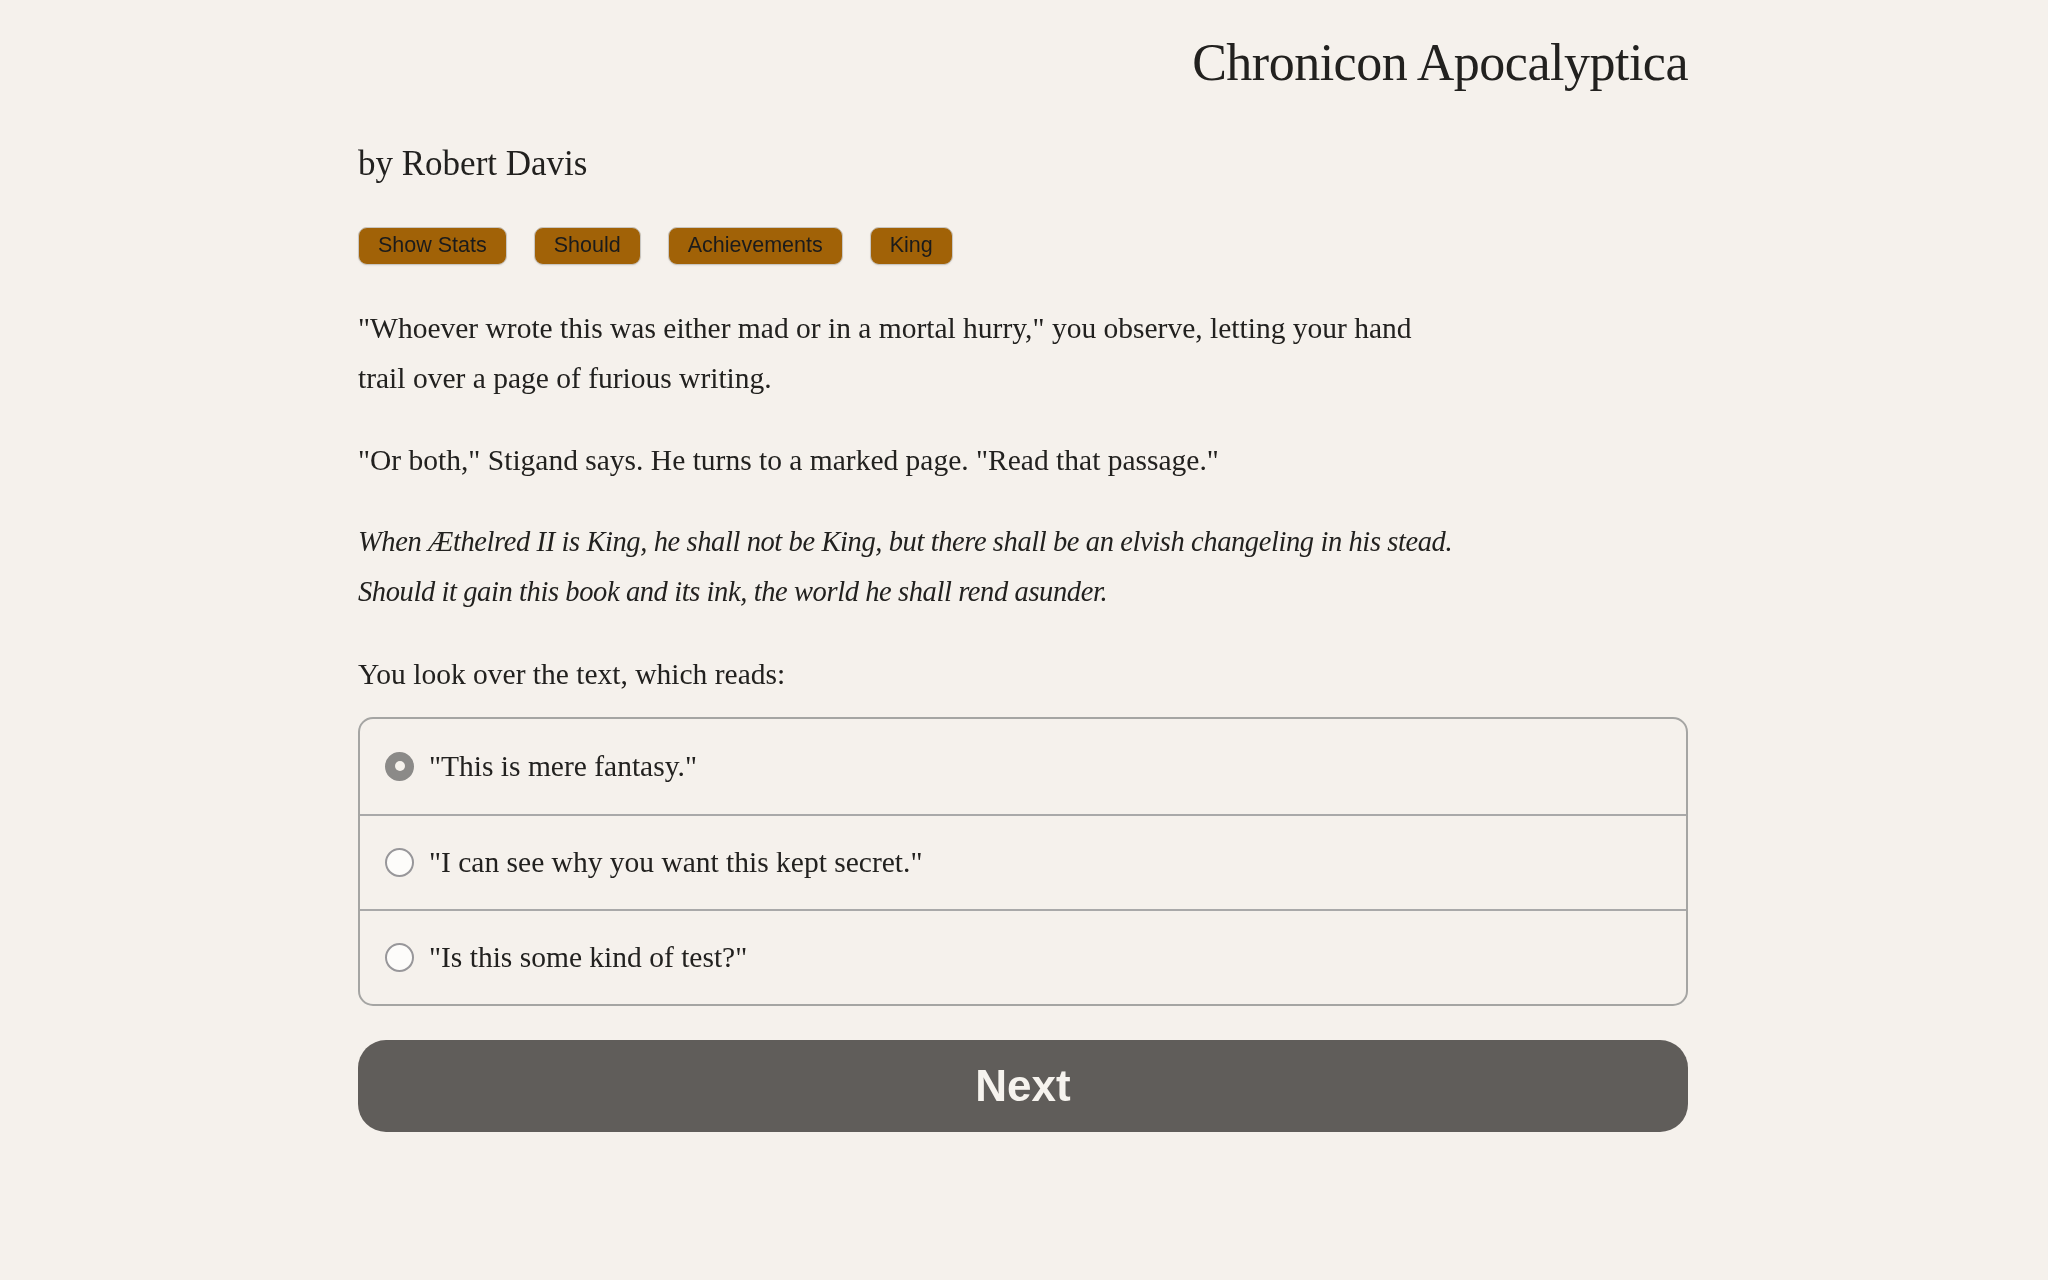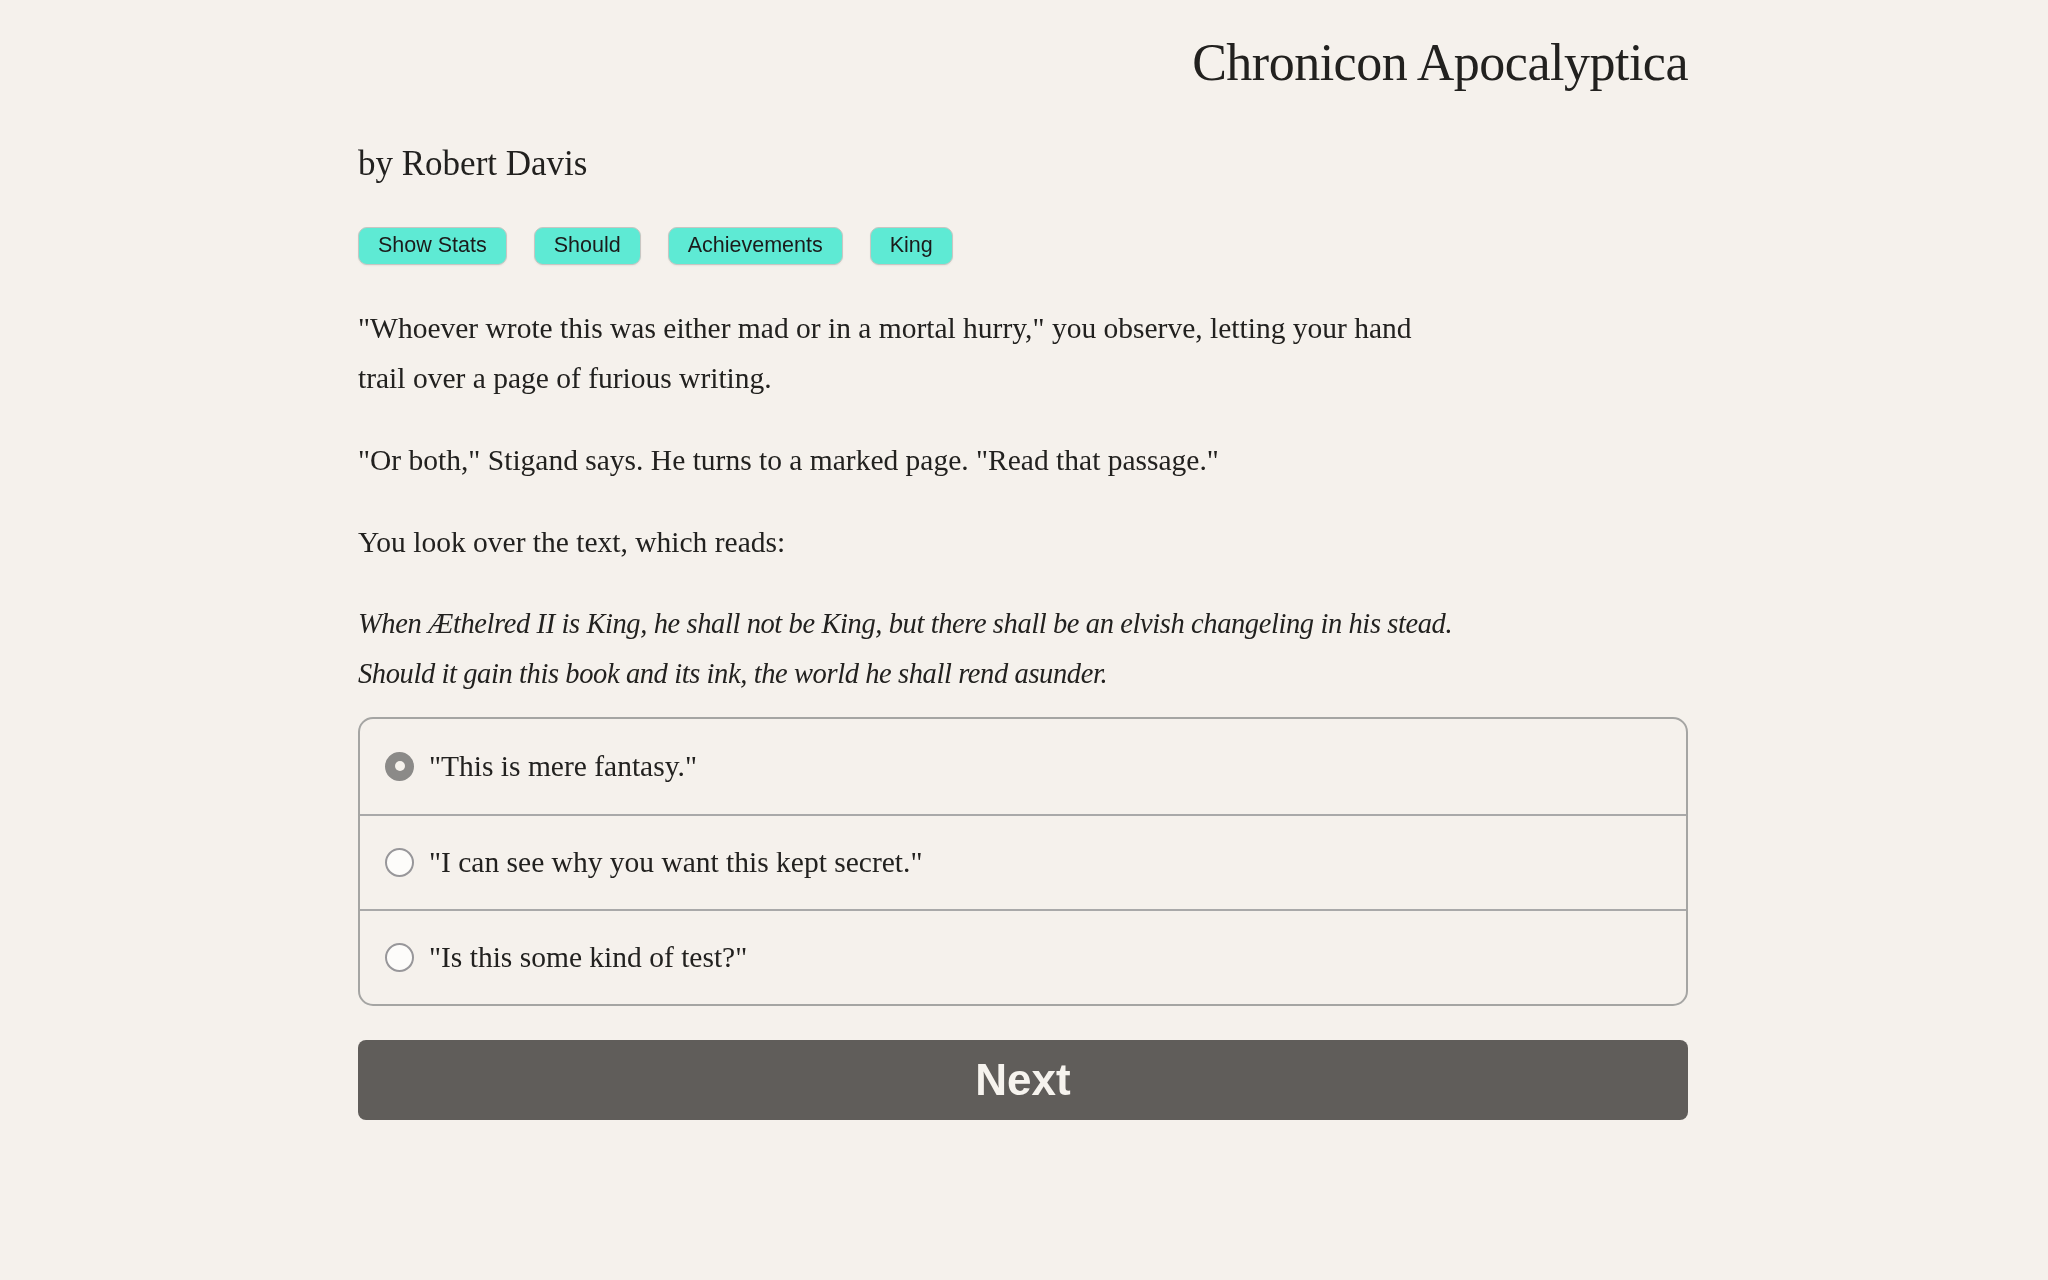--- a/index.html
+++ b/index.html
@@ -34,21 +34,21 @@
   }
   .toolbar{
     margin-top:40px;
     display:flex;
     gap:27px;
   }
   button.tb{
     font-family:"Liberation Sans","DejaVu Sans",sans-serif;
     font-size:21.5px;
     color:#1b1b1b;
-    background:#5eead4;
+    background:#a16207;
     border:1.5px solid #c8c6c2;
     border-radius:9px;
     height:38px;
     padding:0 19px;
     box-shadow:0 1px 2px rgba(0,0,0,0.06);
     cursor:pointer;
   }
   p.story{
     font-size:29.5px;
     line-height:50px;
@@ -97,23 +97,23 @@
     background:#f5f2ec;
     position:absolute;
     top:50%;left:50%;
     transform:translate(-50%,-50%);
   }
   .choice-label{font-size:29.5px;}
   button.next{
     display:block;
     width:100%;
     margin-top:34px;
-    height:80px;
+    height:92px;
     border:none;
-    border-radius:8px;
+    border-radius:28px;
     background:var(--next-button-bg);
     color:var(--next-button-text);
     font-family:"Liberation Sans","DejaVu Sans",sans-serif;
     font-weight:bold;
     font-size:44px;
     cursor:pointer;
   }
 </style>
 </head>
 <body>
@@ -127,23 +127,23 @@
   <div class="toolbar">
     <button class="tb">Show Stats</button>
     <button class="tb">Should</button>
     <button class="tb">Achievements</button>
     <button class="tb">King</button>
   </div>
 
   <p class="story first">"Whoever wrote this was either mad or in a mortal hurry," you observe, letting your hand
 trail over a page of furious writing.</p>
   <p class="story">"Or both," Stigand says. He turns to a marked page. "Read that passage."</p>
-  <p class="story">You look over the text, which reads:</p>
   <p class="story passage">When Æthelred II is King, he shall not be King, but there shall be an elvish changeling in his stead.
 Should it gain this book and its ink, the world he shall rend asunder.</p>
+  <p class="story">You look over the text, which reads:</p>
 
   <div class="choices">
     <label class="choice">
       <span class="radio selected">
           <span class="dot"></span>
         </span>
       <span class="choice-label">"This is mere fantasy."</span>
     </label>
     <label class="choice">
       <span class="radio"></span>

